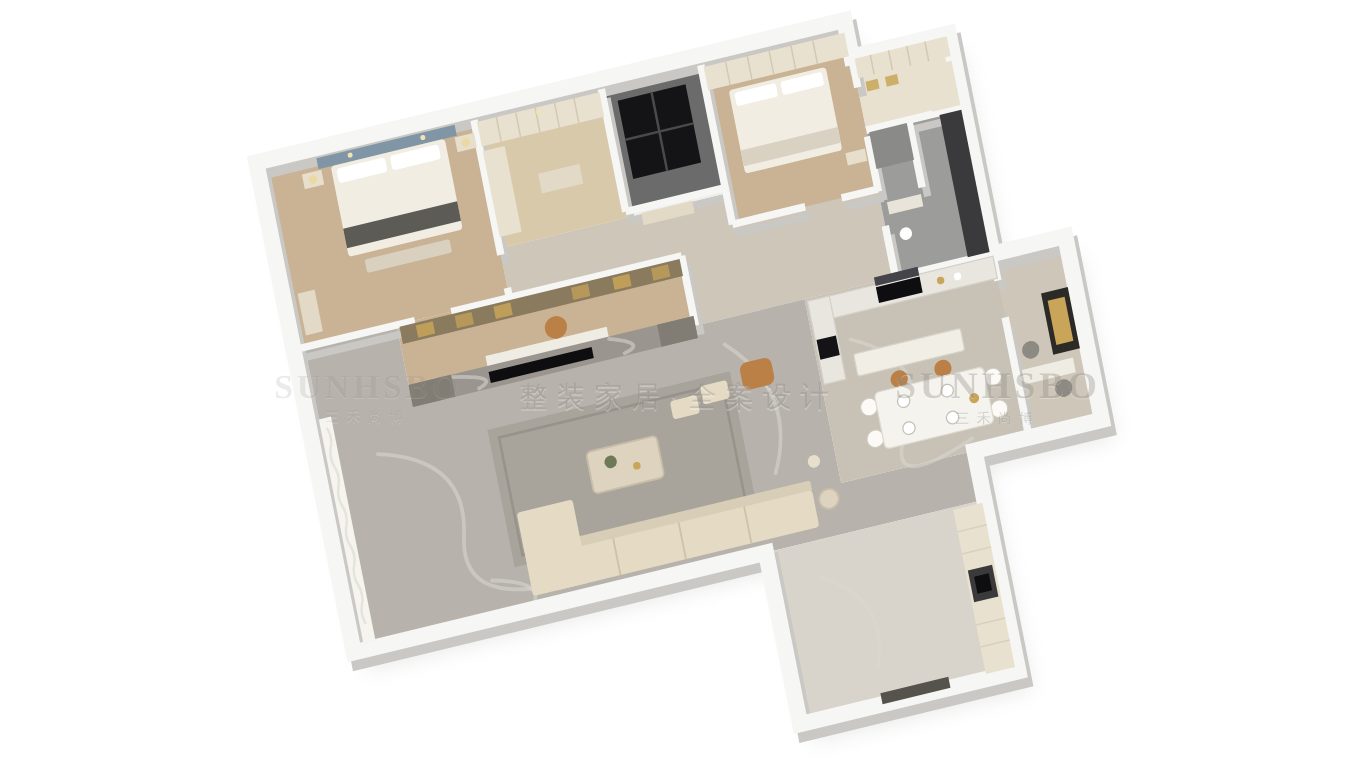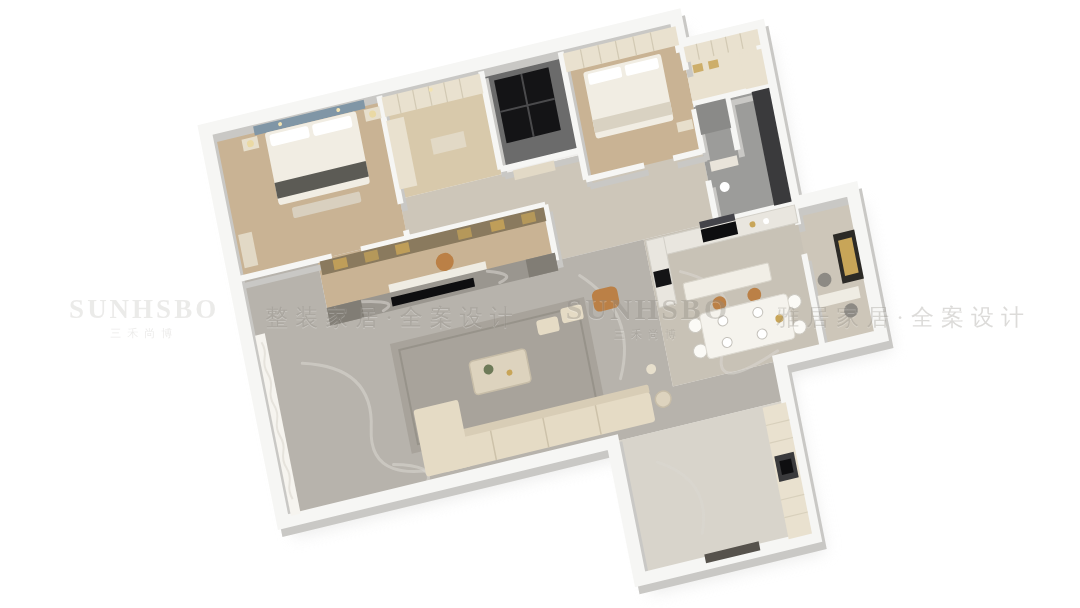--- a/index.html
+++ b/index.html
@@ -255,16 +255,15 @@
 <div class="watermark">
   <div class="wm-brand faint">
     <span class="wm-logo">SUNHSBO</span>
     <span class="wm-sub">三禾尚博</span>
   </div>
   <span class="wm-slogan">整装家居·全案设计</span>
   <div class="wm-brand">
     <span class="wm-logo big">SUNHSBO</span>
     <span class="wm-sub">三禾尚博</span>
   </div>
-  <span class="wm-slogan">雅居家居·全案设计</span>
 </div>
 
 </div>
 
 </body></html>

